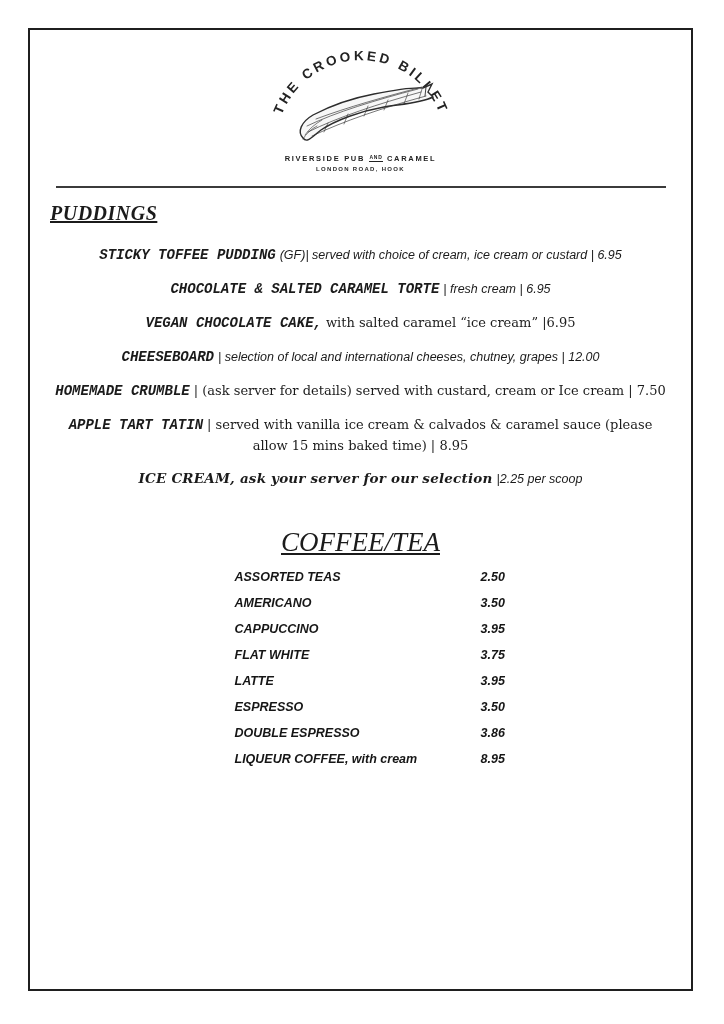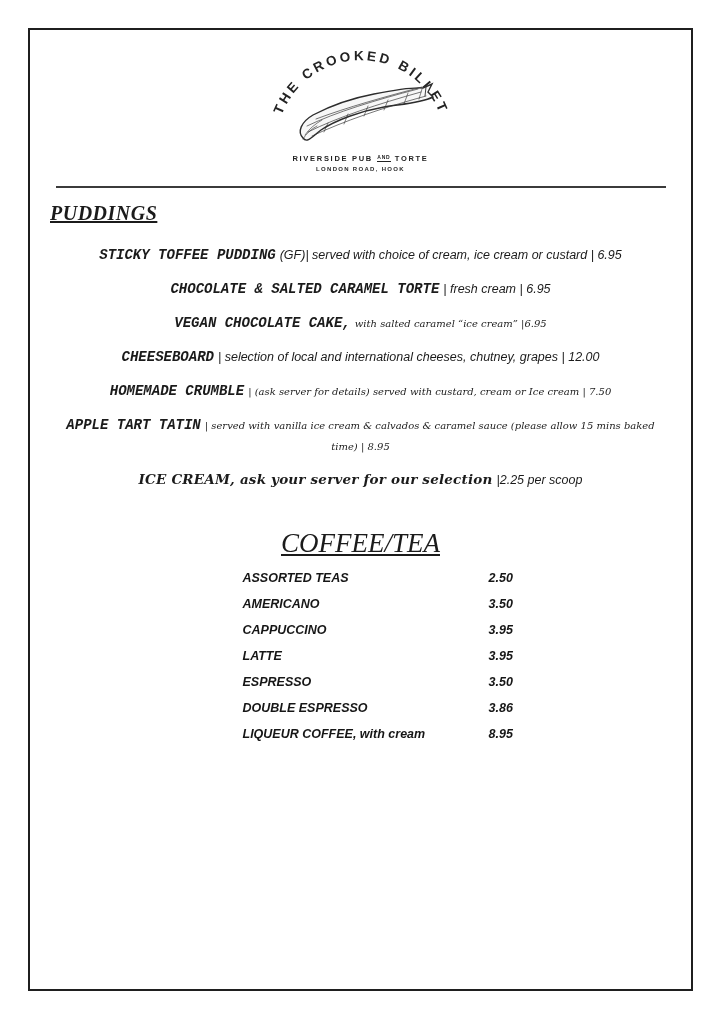--- a/index.html
+++ b/index.html
@@ -85,39 +85,38 @@
     letter-spacing: 0.2px;
     margin-top: 40px;
   }
   .ds.sans {
     font-family: "Liberation Sans", sans-serif;
     font-style: italic;
     font-size: 12.5px;
   }
   .ds.serif {
     font-family: "DejaVu Serif", serif;
-    font-style: italic;
-    font-size: 10px;
+    font-size: 13px;
   }
   
   .coffee-h {
     font-family: "Liberation Serif", serif;
     font-style: italic;
     font-weight: normal;
     font-size: 27px;
     line-height: 31px;
     text-decoration: underline;
     text-align: center;
     margin: 38px 0 0;
   }
   .coffee-table {
     width: 272px;
     margin: 13px auto 0;
     position: relative;
-    left: 18px;
+    left: 10px;
   }
   .coffee-row {
     display: flex;
     justify-content: space-between;
     font-family: "Liberation Sans", sans-serif;
     font-style: italic;
     font-weight: bold;
     font-size: 12.5px;
     line-height: 13px;
     margin-bottom: 13px;
@@ -148,21 +147,21 @@
         <path d="M 92 74 L 88 84" stroke-width="0.6"></path>
         <path d="M 112 66 L 108 76" stroke-width="0.6"></path>
         <path d="M 132 60 L 128 70" stroke-width="0.6"></path>
         <path d="M 152 53 L 148 64" stroke-width="0.6"></path>
         <path d="M 166 49 L 163 59" stroke-width="0.6"></path>
         <path d="M 49 95 C 53 89 59 84 66 80" stroke-width="0.6"></path>
         <path d="M 47 99 C 50 94 55 89 61 86" stroke-width="0.6"></path>
         <path d="M 170 47 L 169 56" stroke-width="0.9"></path>
       </g>
     </svg>
-    <div class="logo-sub"><span>RIVERSIDE PUB</span> <span class="and">AND</span> <span>TORTE</span></div>
+    <div class="logo-sub"><span>RIVERSIDE PUB</span> <span class="and">AND</span> <span>CARAMEL</span></div>
     <div class="logo-addr">LONDON ROAD, HOOK</div>
   </header>
 
   <div class="rule"></div>
 
   <section>
     <h1 class="puddings-h">PUDDINGS</h1>
     <div class="items">
       <p class="item"><span class="nm">STICKY TOFFEE PUDDING</span> <span class="ds sans">(GF)| served with choice of cream, ice cream or custard | 6.95</span></p>
       <p class="item"><span class="nm">CHOCOLATE &amp; SALTED CARAMEL TORTE</span> <span class="ds sans">| fresh cream | 6.95</span></p>
@@ -183,20 +182,24 @@
         </div>
       <div class="coffee-row">
           <span class="label">AMERICANO</span>
           <span class="price">3.50</span>
         </div>
       <div class="coffee-row">
           <span class="label">CAPPUCCINO</span>
           <span class="price">3.95</span>
         </div>
       <div class="coffee-row">
+          <span class="label">FLAT WHITE</span>
+          <span class="price">3.75</span>
+        </div>
+      <div class="coffee-row">
           <span class="label">LATTE</span>
           <span class="price">3.95</span>
         </div>
       <div class="coffee-row">
           <span class="label">ESPRESSO</span>
           <span class="price">3.50</span>
         </div>
       <div class="coffee-row">
           <span class="label">DOUBLE ESPRESSO</span>
           <span class="price">3.86</span>

